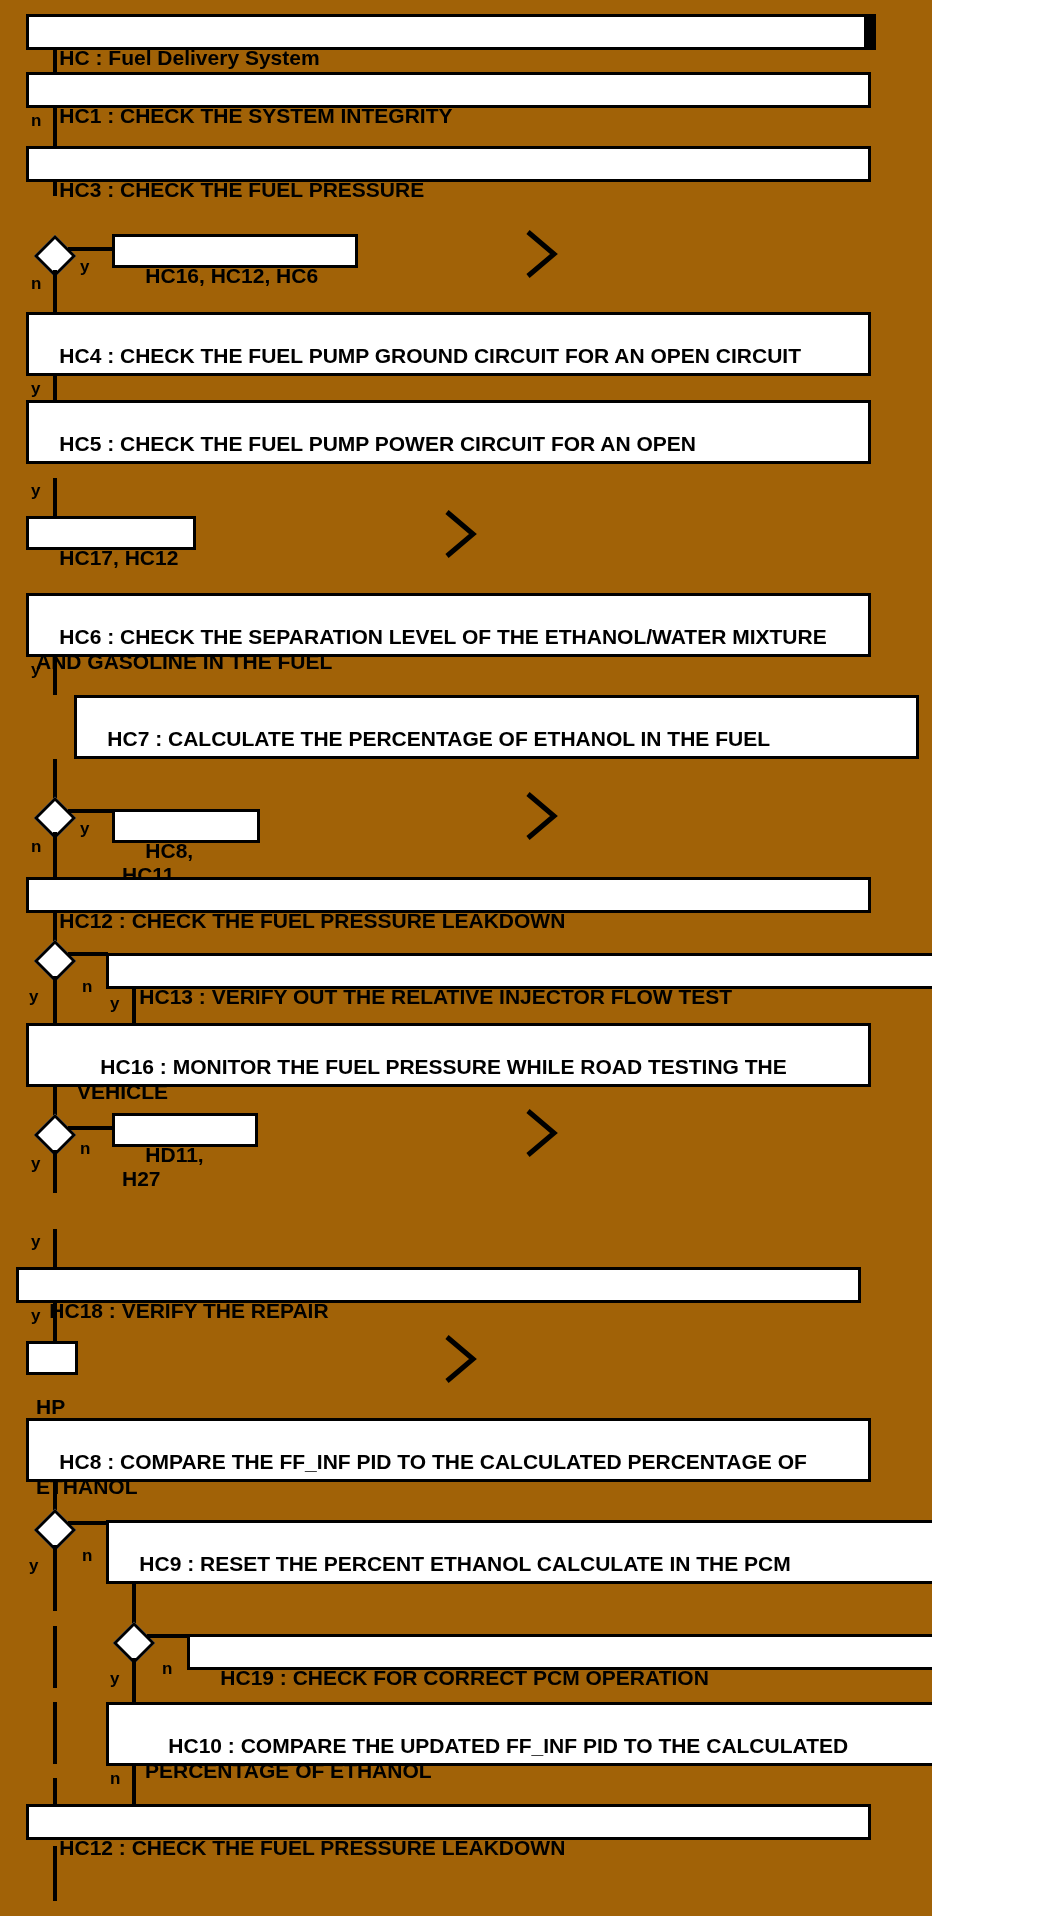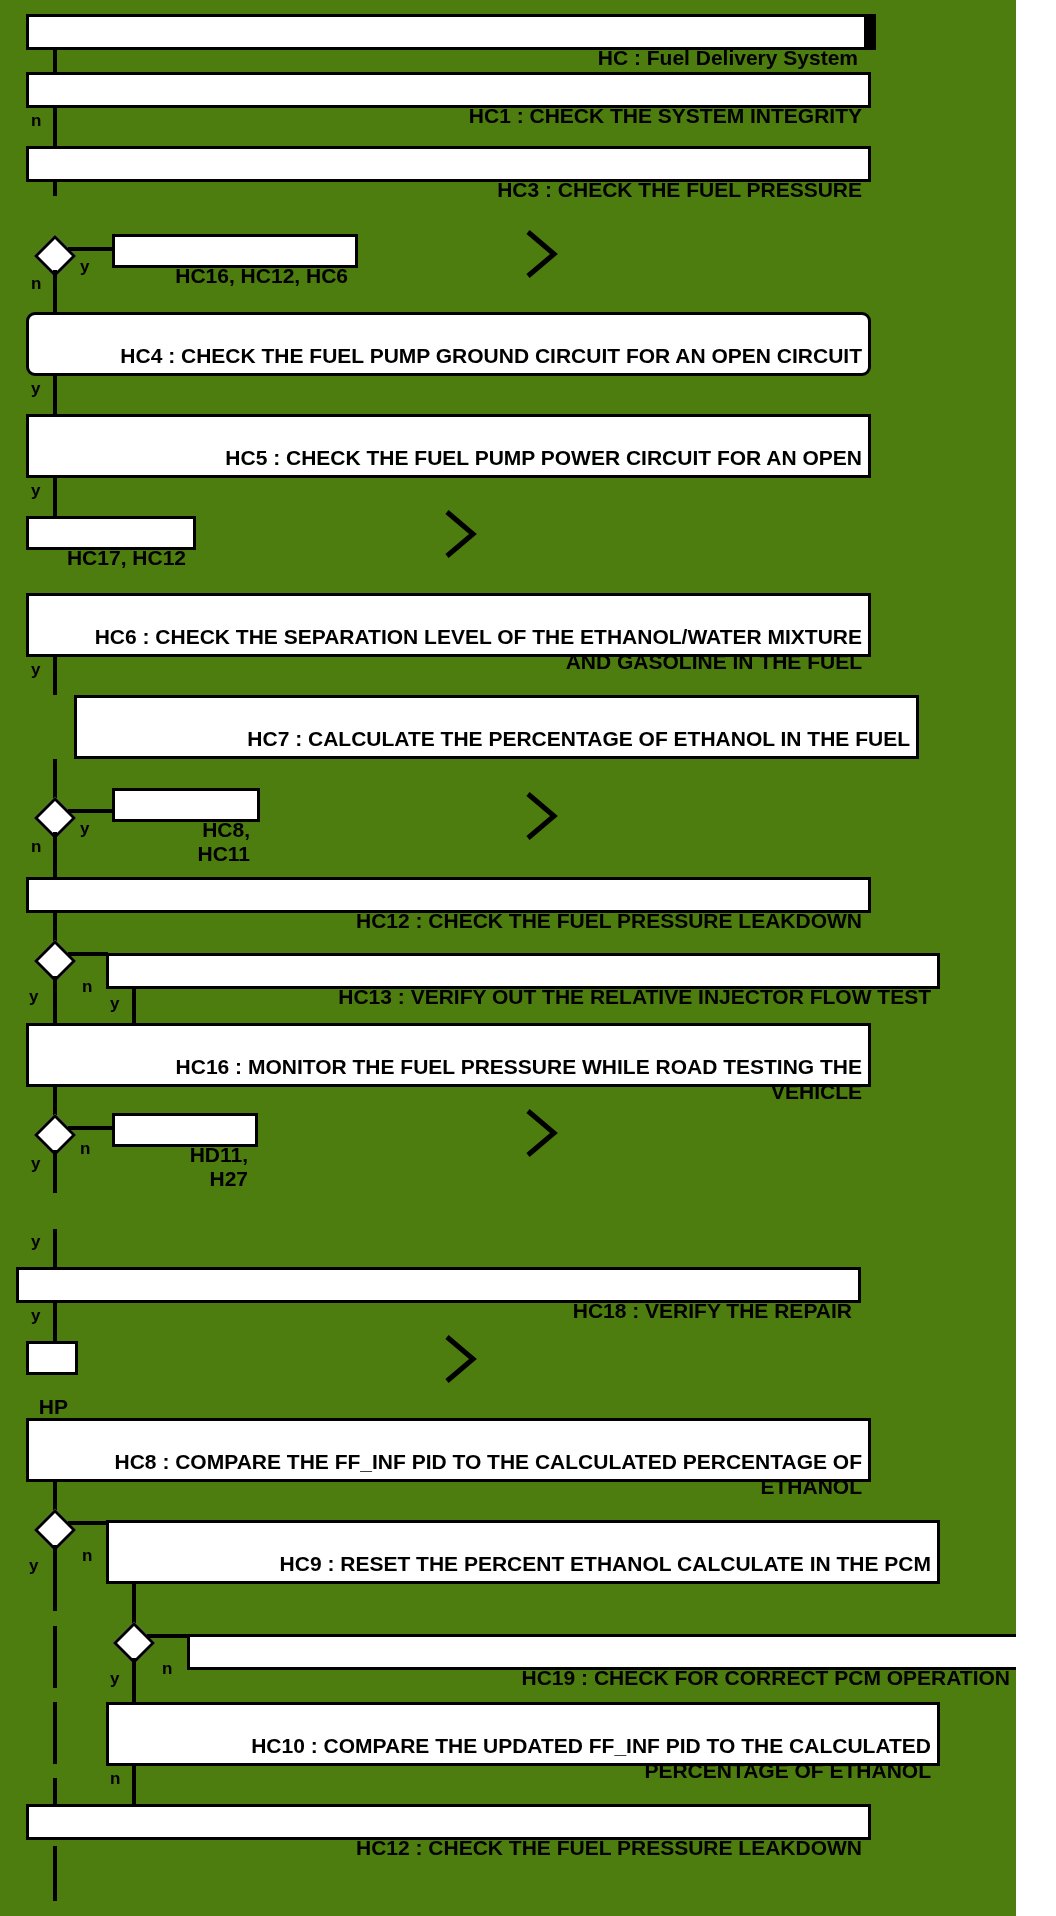--- a/index.html
+++ b/index.html
@@ -5,25 +5,24 @@
   html, body {
     margin: 0;
     padding: 0;
     background: #ffffff;
   }
   body {
     font-family: "Liberation Sans", sans-serif;
   }
   #canvas {
     position: relative;
-    width: 1016px;
+    width: 932px;
     height: 1916px;
-    background: #4d7c0f;
+    background: #a16207;
     overflow: hidden;
-    text-align: right;
   }
   
   .node {
     position: absolute;
     box-sizing: border-box;
     border: 3px solid #000000;
     background: #ffffff;
     color: #000000;
     font-weight: bold;
     font-size: 21px;
@@ -103,27 +102,27 @@
   <div class="node ref" style="left:112px; top:234px; width:246px; height:34px;">
     <span>HC16, HC12, HC6</span>
   </div>
   <div class="gt" style="left:524px; top:228px;">
     <svg width="36" height="52" viewBox="0 0 36 52">
         <polyline points="4,4 30,26 4,48" fill="none" stroke="#000" stroke-width="5"></polyline>
       </svg>
   </div>
   <div class="vline" style="left:53px; top:270px; height:42px;"></div>
 
-  <div class="node" style="left:26px; top:312px; width:845px; height:64px;border-radius:9px;">
+  <div class="node" style="left:26px; top:312px; width:845px; height:64px;">
     <span>HC4 : CHECK THE FUEL PUMP GROUND CIRCUIT FOR AN OPEN CIRCUIT</span>
   </div>
   <div class="vline" style="left:53px; top:376px; height:38px;"></div>
   <div class="blabel" style="left:31px; top:380px;">y</div>
 
-  <div class="node" style="left:26px; top:414px; width:845px; height:64px;">
+  <div class="node" style="left:26px; top:400px; width:845px; height:64px;">
     <span>HC5 : CHECK THE FUEL PUMP POWER CIRCUIT FOR AN OPEN</span>
   </div>
   <div class="vline" style="left:53px; top:478px; height:38px;"></div>
   <div class="blabel" style="left:31px; top:482px;">y</div>
 
   <div class="node ref" style="left:26px; top:516px; width:170px; height:34px;">
     <span>HC17, HC12</span>
   </div>
   <div class="gt" style="left:443px; top:508px;">
     <svg width="36" height="52" viewBox="0 0 36 52">
@@ -139,21 +138,21 @@
 
   <div class="node" style="left:26px; top:695px; width:845px; height:64px;margin-left:48px;">
     <span>HC7 : CALCULATE THE PERCENTAGE OF ETHANOL IN THE FUEL</span>
   </div>
   <div class="vline" style="left:53px; top:759px; height:44px;"></div>
 
   <div class="diamond" style="left:40px; top:803px;"></div>
   <div class="blabel" style="left:31px; top:838px;">n</div>
   <div class="blabel" style="left:80px; top:820px;">y</div>
   <div class="hline" style="left:68px; top:809px; width:46px;"></div>
-  <div class="node ref" style="left:112px; top:788px; width:148px; height:34px;">
+  <div class="node ref" style="left:112px; top:809px; width:148px; height:34px;">
     <span>HC8, HC11</span>
   </div>
   <div class="gt" style="left:524px; top:790px;">
     <svg width="36" height="52" viewBox="0 0 36 52">
         <polyline points="4,4 30,26 4,48" fill="none" stroke="#000" stroke-width="5"></polyline>
       </svg>
   </div>
   <div class="vline" style="left:53px; top:832px; height:45px;"></div>
 
   <div class="node" style="left:26px; top:877px; width:845px; height:36px;">

